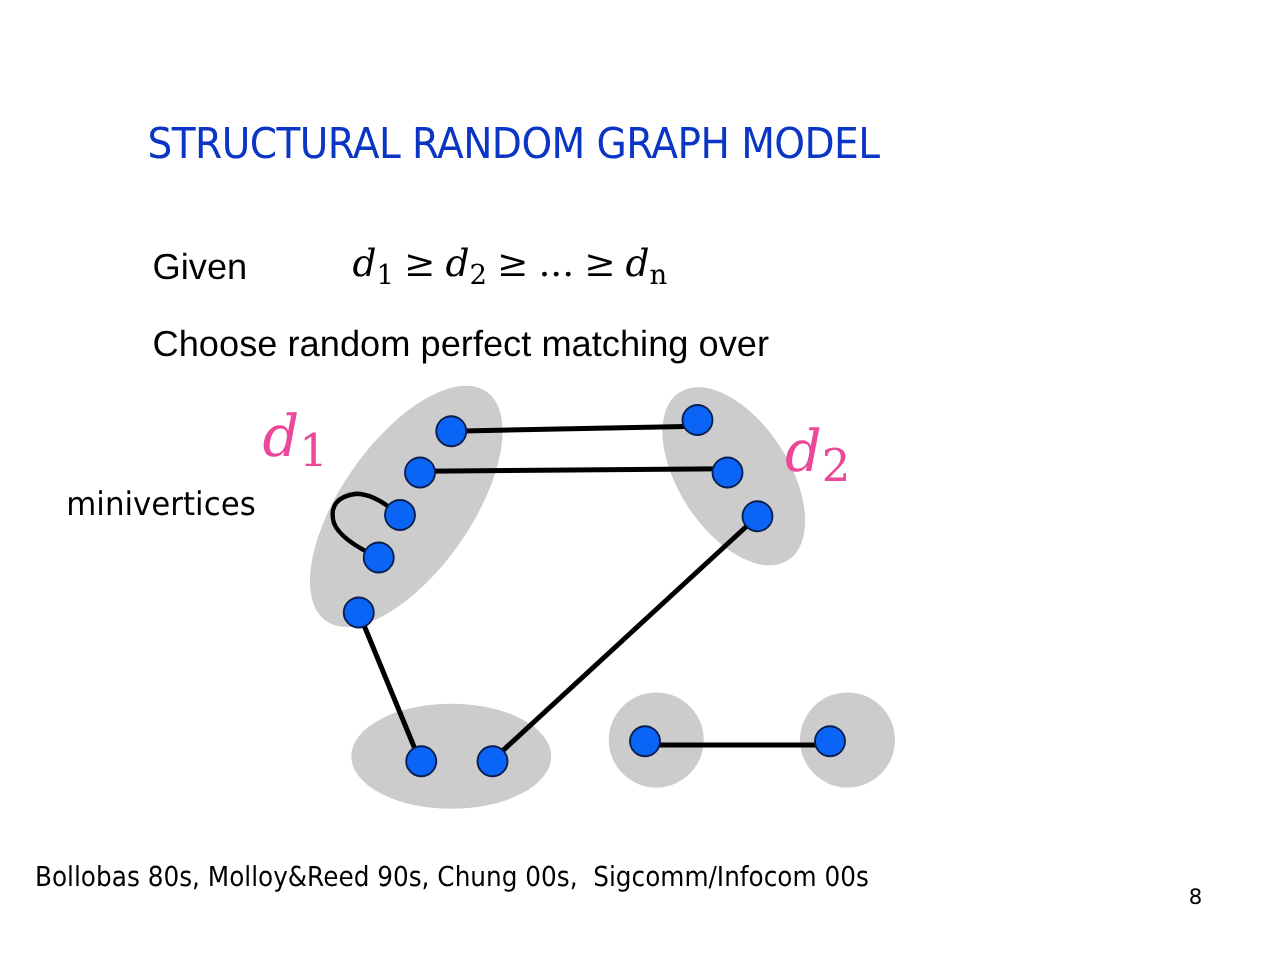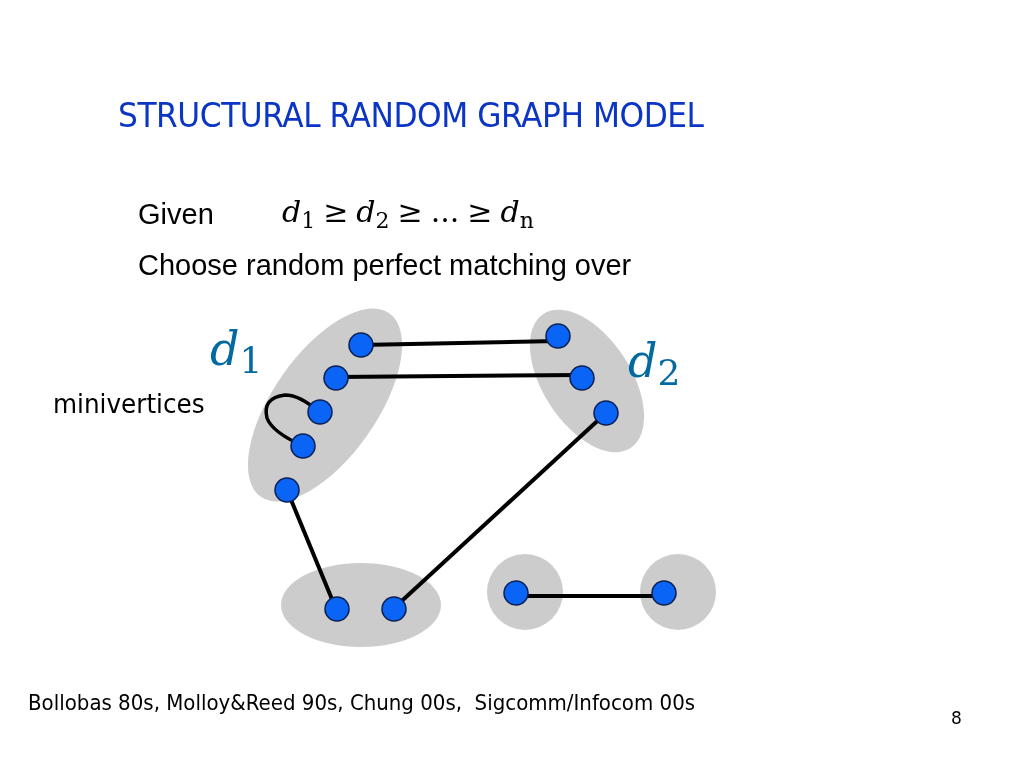--- a/index.html
+++ b/index.html
@@ -1,40 +1,40 @@
 <!DOCTYPE html>
 <html><head>
 <meta charset="utf-8">
 <style>
   html, body { margin:0; padding:0; background:#ffffff; }
   body { width:1024px; height:768px; position:relative; overflow:hidden; font-family:"DejaVu Sans", sans-serif; }
   .title { position:absolute; left:118px; top:95px; font-family:"DejaVu Sans", sans-serif; font-size:34px; color:#0b35c4; letter-spacing:-0.5px; transform:scaleX(0.92); transform-origin:left top; white-space:nowrap; }
-  .line { position:absolute; font-family:"Liberation Sans", sans-serif; font-size:29px; color:#000; white-space:nowrap;margin-left:16px; }
+  .line { position:absolute; font-family:"Liberation Sans", sans-serif; font-size:29px; color:#000; white-space:nowrap; }
   .math { position:absolute; font-family:"DejaVu Serif", serif; font-style:italic; font-size:30px; color:#000; white-space:nowrap;text-align:right; }
   .math sub { font-style:normal; font-size:22px; vertical-align:-6px; }
   .math .op { font-style:normal; margin:0 8px; }
   .label { position:absolute; font-family:"DejaVu Sans", sans-serif; font-size:26px; color:#000; white-space:nowrap; transform:scaleX(0.95); transform-origin:left top; }
-  .biglabel { position:absolute; font-family:"DejaVu Serif", serif; font-style:italic; font-size:46px; color:#0369a1; }
+  .biglabel { position:absolute; font-family:"DejaVu Serif", serif; font-style:italic; font-size:46px; color:#ec4899; }
   .biglabel sub { font-style:normal; font-size:36px; vertical-align:-8px; }
   .footer { position:absolute; left:28px; top:690px; font-family:"DejaVu Sans", sans-serif; font-size:22px; color:#000; white-space:pre; transform:scaleX(0.9); transform-origin:left top; }
   .pagenum { position:absolute; left:951px; top:708px; font-family:"DejaVu Sans", sans-serif; font-size:17px; color:#000; }
   svg#diagram { position:absolute; left:0; top:0; }
 </style>
 </head>
 <body>
 
 <div class="title">STRUCTURAL RANDOM GRAPH MODEL</div>
 
 <div class="line" style="left:122px; top:198px;">Given</div>
 
 <div class="math" style="left:282px; top:194px;">
   <span><span>d</span><sub>1</sub></span><span class="op">≥</span><span><span>d</span><sub>2</sub></span><span class="op">≥</span><span style="font-style:normal">...</span><span class="op">≥</span><span><span>d</span><sub>n</sub></span>
 </div>
 
-<div class="line" style="left:122px; top:249px;">Choose random perfect matching over</div>
+<div class="line" style="left:122px; top:260px;">Choose random perfect matching over</div>
 
 <svg id="diagram" width="1024" height="768">
 
   <ellipse cx="325" cy="405" rx="52" ry="112" transform="rotate(35 325 405)" fill="#cccccc"></ellipse>
   <ellipse cx="587" cy="381" rx="44" ry="80" transform="rotate(-33 587 381)" fill="#cccccc"></ellipse>
   <ellipse cx="361" cy="605" rx="80" ry="42" fill="#cccccc"></ellipse>
   <circle cx="525" cy="592" r="38" fill="#cccccc"></circle>
   <circle cx="678" cy="592" r="38" fill="#cccccc"></circle>
 
   <line x1="361" y1="345" x2="558" y2="341" stroke="#000" stroke-width="4"></line>

